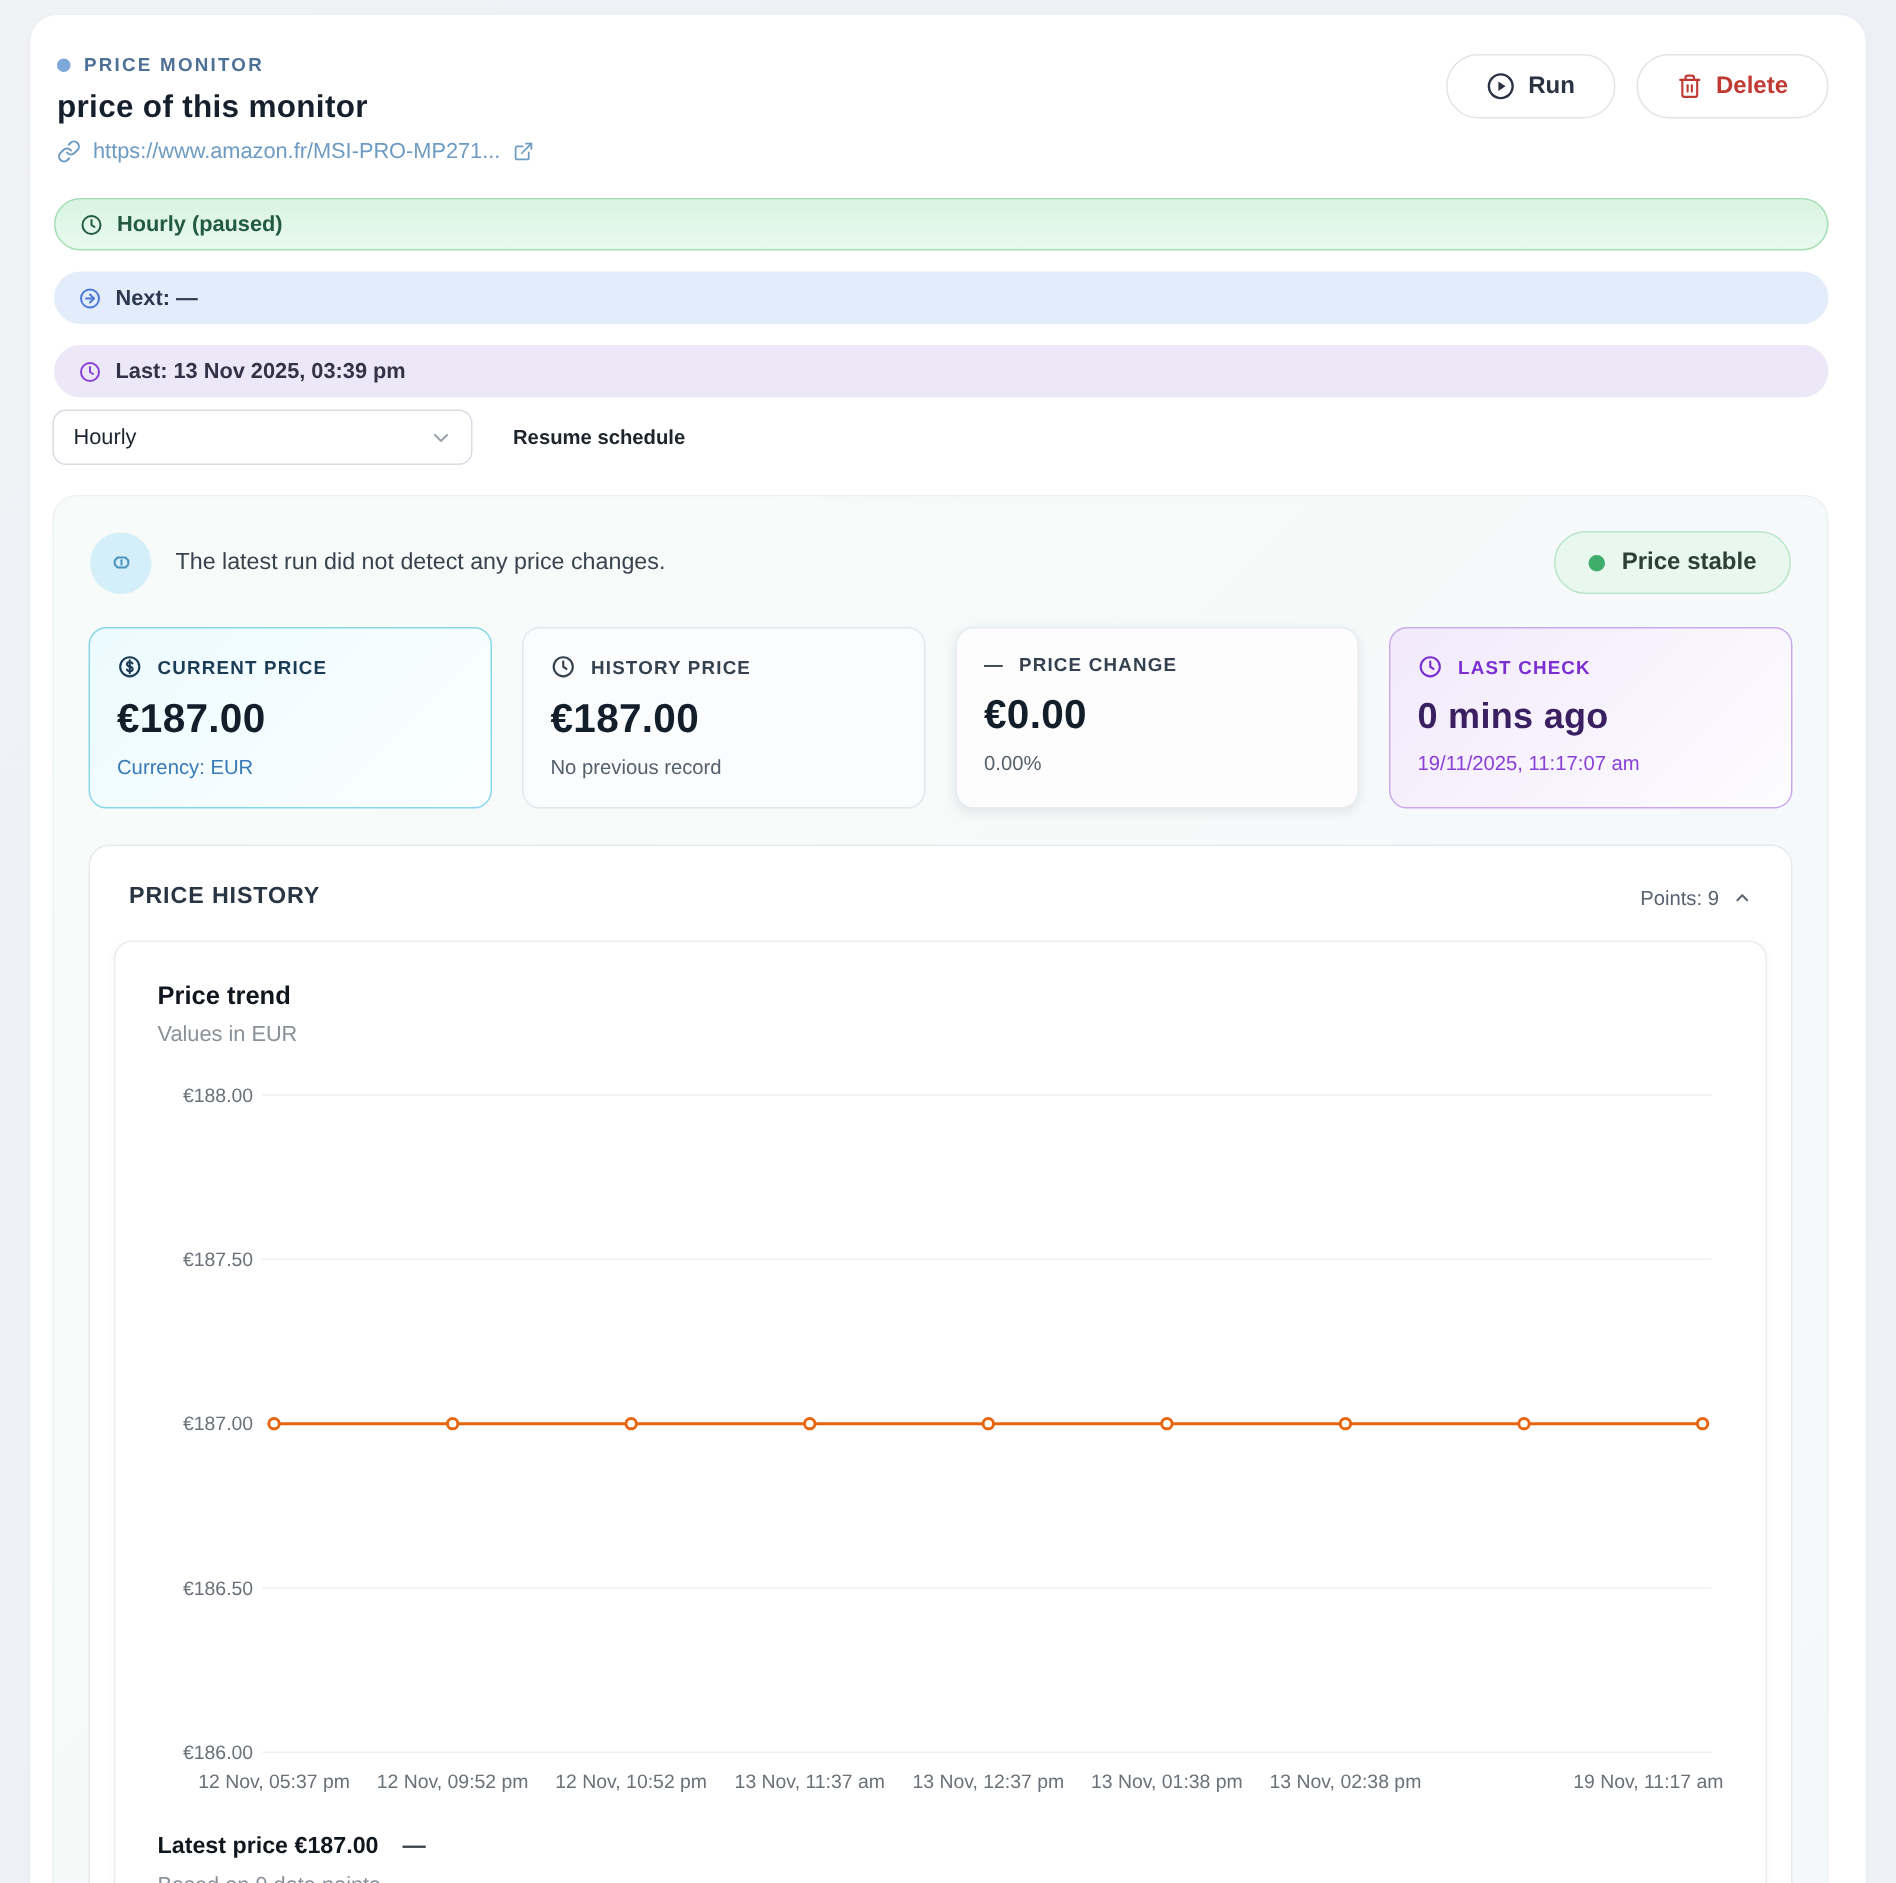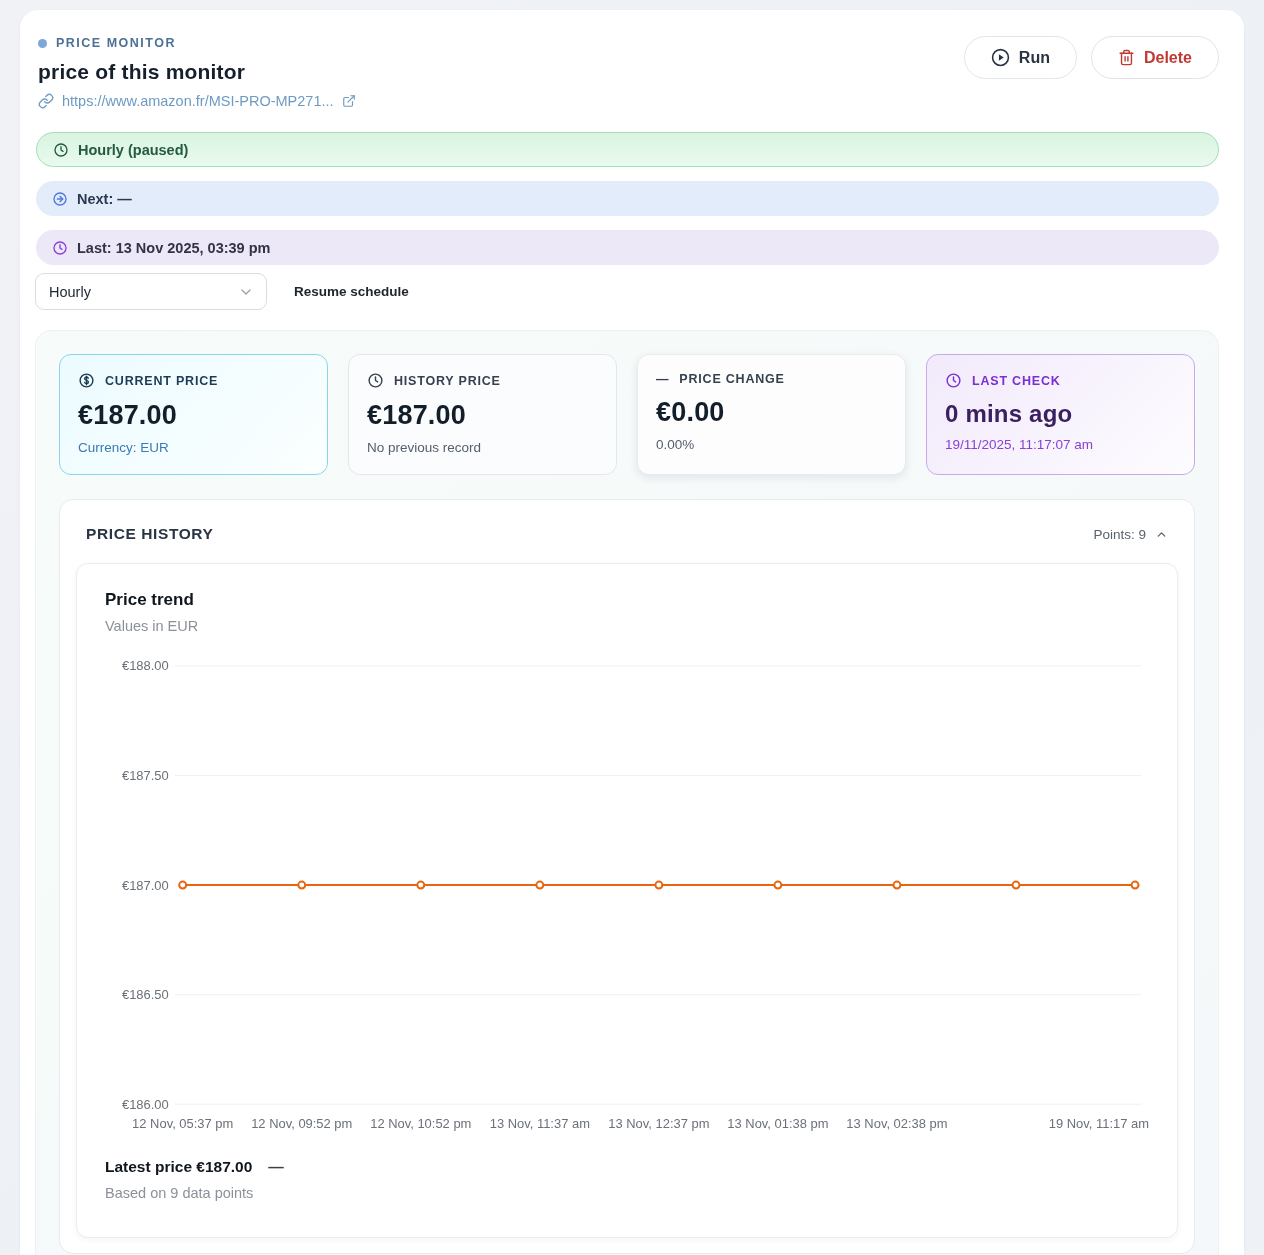--- a/index.html
+++ b/index.html
@@ -38,21 +38,21 @@
   .pill {
     display:flex; align-items:center; gap:9px; height:35px;
     padding:0 16px; border-radius:18px; font-size:14.5px; font-weight:600;
   }
   .pill.green { background:linear-gradient(180deg,#d9f4e0,#e9faef); border:1px solid #a3dfb4; color:#235a40; }
   .pill.blue  { background:#e3ecfa; color:#2b3850; }
   .pill.purple{ background:#ece8f8; color:#333247; font-weight:600; }
   .auto-label { margin:14px 0 0 1px; font-size:13.5px; font-weight:600; color:#333f4e; }
   .auto-row { display:flex; align-items:center; margin-top:8px; }
   .select {
-    width:232px; height:37px; border:1px solid #d8dde4; border-radius:9px;
+    width:280px; height:37px; border:1px solid #d8dde4; border-radius:9px;
     background:#fff; display:flex; align-items:center; justify-content:space-between;
     padding:0 12px 0 13px; font-size:14.5px; color:#1c2430; cursor:pointer;
   }
   .resume { margin-left:27px; background:none; border:none; font-family:inherit;
     font-size:13.5px; font-weight:600; color:#1d242c; cursor:pointer; }
   
   .panel {
     margin:20px 0 0 0;
     background:linear-gradient(135deg,#f7fbf9 0%,#f5f8fa 100%);
     border:1px solid #eef1f2;
@@ -202,20 +202,35 @@
       <span class="ic">
         <svg width="16" height="16" viewBox="0 0 24 24" fill="none" stroke="#9aa2ac" stroke-width="2" stroke-linecap="round" stroke-linejoin="round">
             <polyline points="6 9 12 15 18 9"></polyline>
           </svg>
       </span>
     </div>
     <button class="resume">Resume schedule</button>
   </div>
 
   <div class="panel">
+    <div class="banner">
+      <div class="banner-left">
+        <div class="banner-ico">
+          <svg width="18" height="18" viewBox="0 0 24 24" fill="none" stroke="#4e93c0" stroke-width="1.8" stroke-linecap="round" stroke-linejoin="round">
+              <path d="M8.5 7.5h7l2.5 2.7v3.6l-2.5 2.7h-7L6 13.8v-3.6z"></path>
+              <line x1="12" y1="10" x2="12" y2="14"></line>
+            </svg>
+        </div>
+        <span class="banner-msg">The latest run did not detect any price changes.</span>
+      </div>
+      <div class="status-pill">
+        <span class="dot"></span>
+        <span>Price stable</span>
+      </div>
+    </div>
 
     <div class="stats">
       <div class="stat current">
         <div class="lab">
           <span class="ic">
             <svg width="17" height="17" viewBox="0 0 24 24" fill="none" stroke="#1c3b55" stroke-width="2" stroke-linecap="round" stroke-linejoin="round">
                 <circle cx="12" cy="12" r="9"></circle>
                 <path d="M14.5 8.8c-.5-.8-1.4-1.3-2.5-1.3-1.5 0-2.6.9-2.6 2.1 0 1.3 1.1 1.8 2.6 2.2 1.6.4 2.7 1 2.7 2.3 0 1.2-1.2 2.1-2.7 2.1-1.2 0-2.2-.6-2.6-1.4"></path>
                 <line x1="12" y1="6" x2="12" y2="18"></line>
               </svg>

